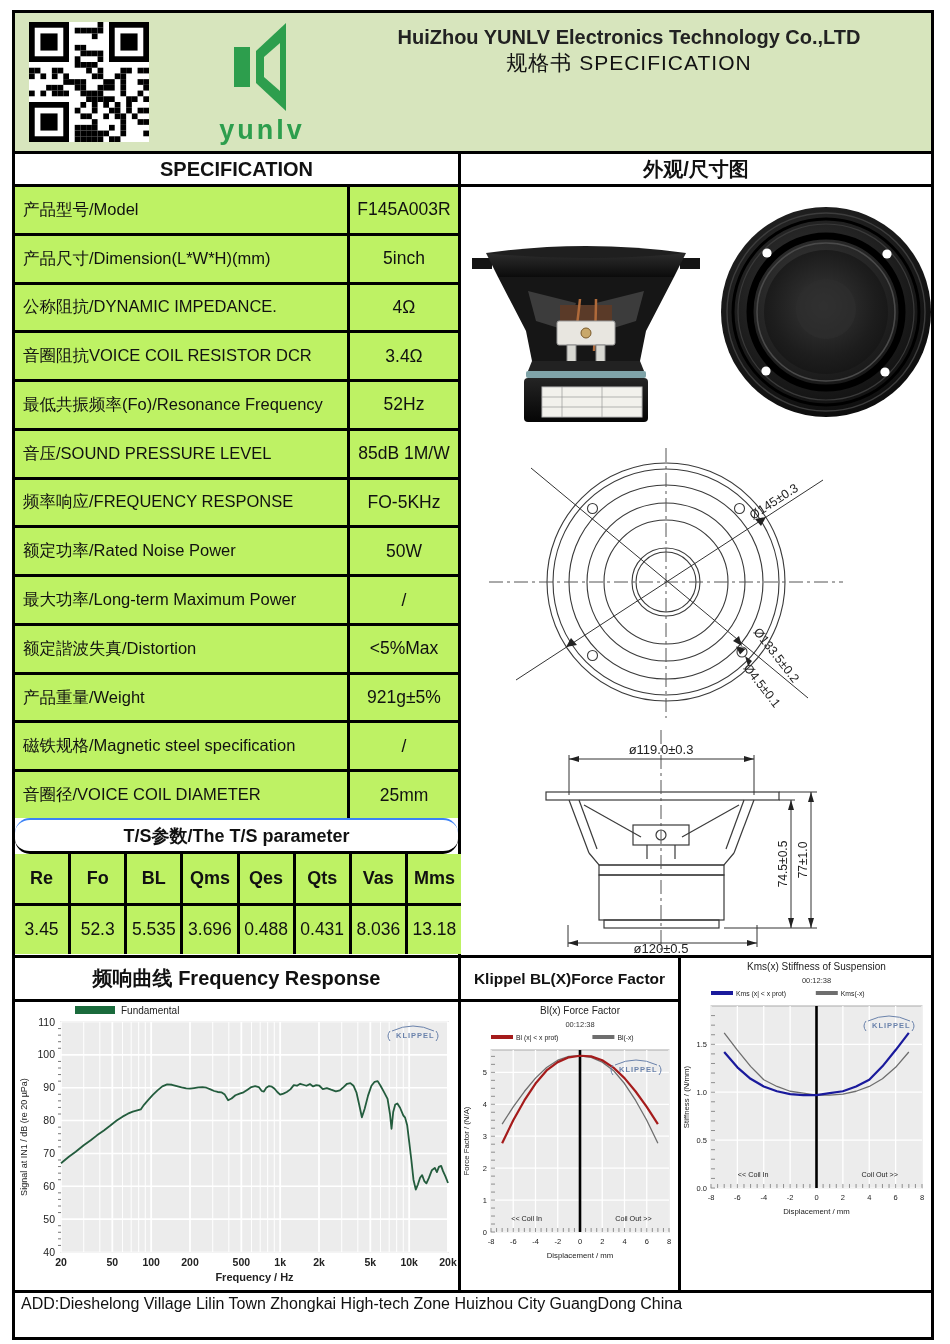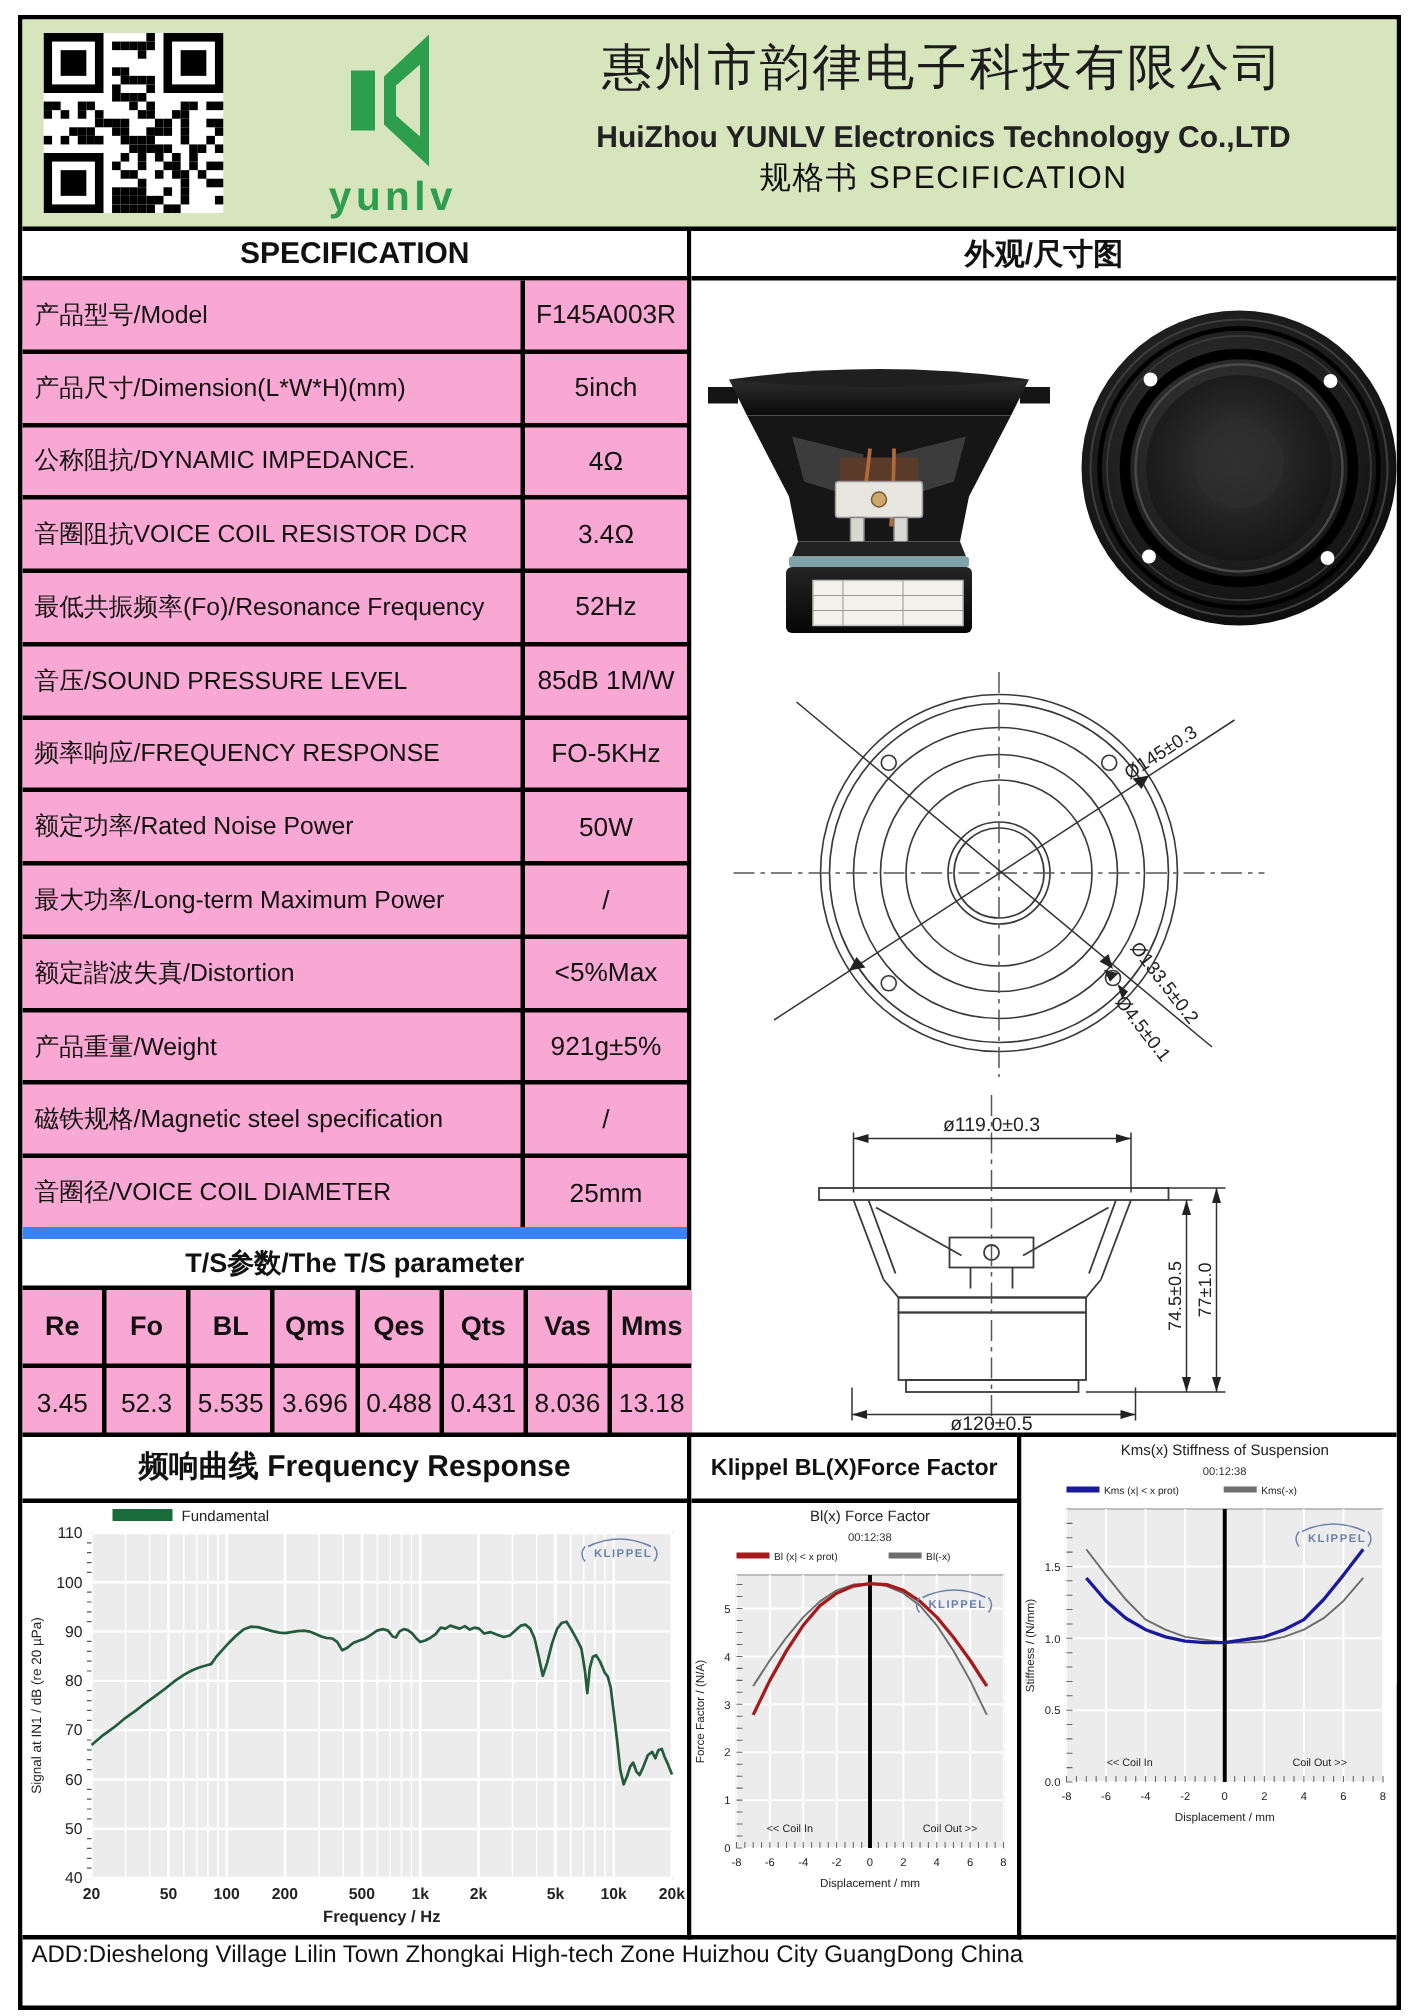--- a/index.html
+++ b/index.html
@@ -14,25 +14,25 @@
   .hdr-titles{position:absolute;left:320px;top:0;right:8px;height:138px;text-align:center;}
   .cn-name{font-family:"Liberation Serif",serif;font-size:33px;letter-spacing:2px;color:#1c1c1c;margin-top:10px;}
   .en-name{font-size:20px;font-weight:bold;color:#222;margin-top:13px;}
   .doc-title{font-size:21px;color:#111;letter-spacing:1px;}
   
   .leftcol{position:absolute;left:0;top:141px;width:443px;height:801px;border-right:3px solid #000;background:#fff;}
   .sec-title{height:30px;border-bottom:3px solid #000;display:flex;align-items:center;justify-content:center;
              font-weight:bold;font-size:20px;background:#fff;}
   #spec-rows{width:443px;height:631px;background:#000;display:grid;grid-template-columns:332px 1fr;
              grid-auto-rows:1fr;gap:3px;}
-  .cell{background:#f9a8d4;display:flex;align-items:center;overflow:hidden;}
+  .cell{background:#bef264;display:flex;align-items:center;overflow:hidden;}
   .cell.label{padding-left:8px;font-size:16.5px;}
   .cell.value{justify-content:center;font-size:17.5px;text-align:center;}
-  .ts-title{height:31px;border-top:8px solid #3b82f6;border-bottom:3px solid #000;display:flex;align-items:center;
-            justify-content:center;font-weight:bold;font-size:18px;}
+  .ts-title{height:31px;border-top:2px solid #3b82f6;border-bottom:3px solid #000;display:flex;align-items:center;
+            justify-content:center;font-weight:bold;font-size:18px;border-radius:15px;}
   #ts-table{width:446px;height:100px;background:#000;display:grid;grid-template-columns:repeat(8,1fr);
             grid-template-rows:1fr 1fr;gap:3px;}
   #ts-table .cell{justify-content:center;font-size:17.5px;}
   #ts-table .h{font-weight:bold;font-size:18px;}
   
   .rightcol{position:absolute;left:446px;top:141px;width:470px;height:969px;background:#fff;}
   .rc-photos{position:absolute;left:0;top:33px;width:470px;height:253px;}
   .rc-front-draw{position:absolute;left:0;top:286px;width:470px;height:285px;}
   .rc-side-draw{position:absolute;left:0;top:571px;width:470px;height:230px;}
   
@@ -191,21 +191,20 @@
         </svg>
     <div class="hdr-logo">
       <svg width="92" height="96" viewBox="0 0 92 96">
         <rect x="18" y="30" width="16" height="40" fill="#2d9e4d"></rect>
         <polygon points="40,34 70,6 70,94 40,66" fill="#2d9e4d"></polygon>
         <polygon points="48,40 64,26 64,74 48,60" fill="#d7e5bd"></polygon>
       </svg>
       <div class="yun">YUNLV</div>
     </div>
     <div class="hdr-titles">
-      <div class="cn-name">惠州市韵律电子科技有限公司</div>
       <div class="en-name">HuiZhou YUNLV Electronics Technology Co.,LTD</div>
       <div class="doc-title">规格书  SPECIFICATION</div>
     </div>
   </div>
 
   <div class="leftcol">
     <div class="sec-title">SPECIFICATION</div>
     <div id="spec-rows">
           <div class="cell label">产品型号/Model</div>
           <div class="cell value">F145A003R</div>

